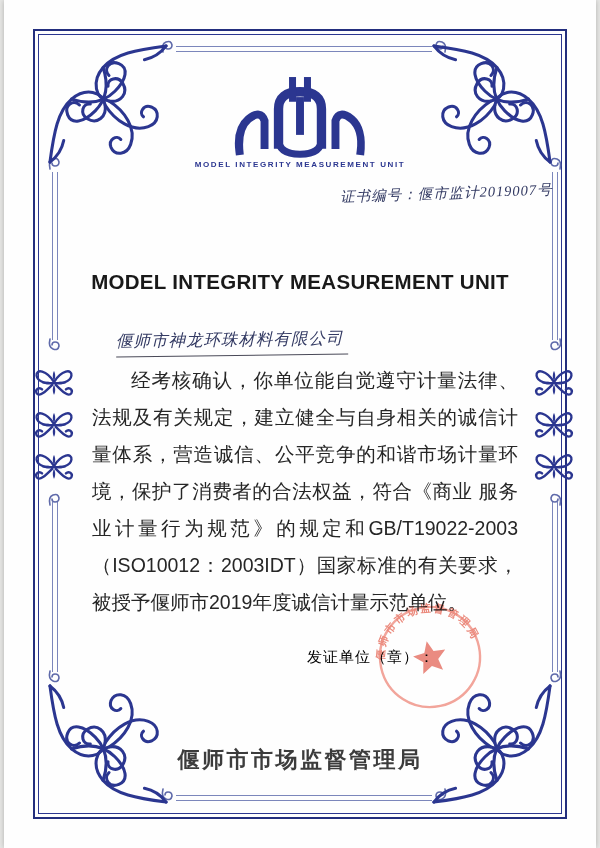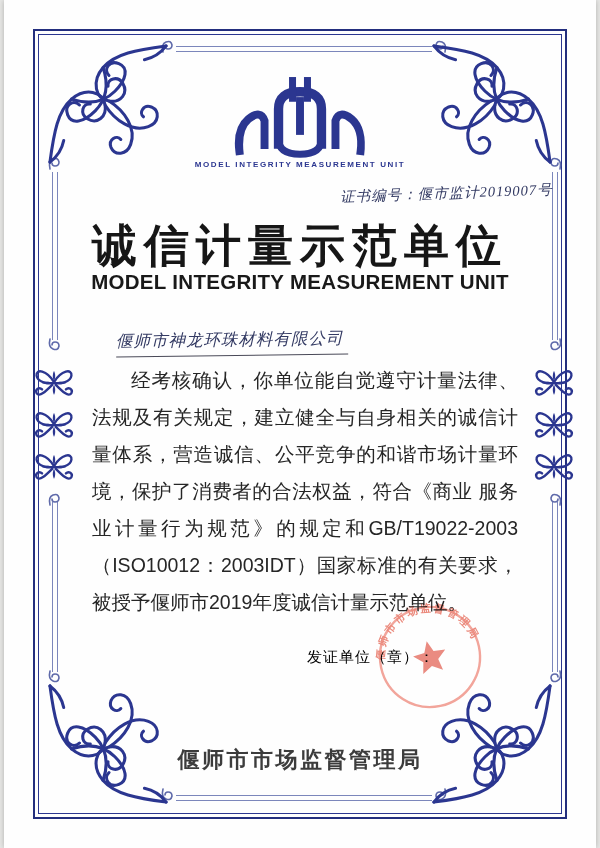--- a/index.html
+++ b/index.html
@@ -188,21 +188,20 @@
       <path d="M150,58 L150,122" stroke-width="17"></path>
       <path d="M104,120 L104,140 Q104,172 150,172 Q196,172 196,140 L196,120" stroke-width="15"></path>
     </g>
   </svg>
   <div class="logo-caption">MODEL INTEGRITY MEASUREMENT UNIT</div>
 
   <div class="cert-no">
     <span>证书编号：</span><span>偃市监计2019007号</span>
   </div>
 
-  <div class="title-cn">诚信计量示范单位</div>
   <div class="title-en">MODEL INTEGRITY MEASUREMENT UNIT</div>
 
   <div class="company">偃师市神龙环珠材料有限公司</div>
 
   <div class="body-text">经考核确认，你单位能自觉遵守计量法律、法规及有关规定，建立健全与自身相关的诚信计量体系，营造诚信、公平竞争的和谐市场计量环境，保护了消费者的合法权益，符合《商业 服务业计量行为规范》的规定和GB/T19022-2003（ISO10012：2003IDT）国家标准的有关要求，被授予偃师市2019年度诚信计量示范单位。</div>
 
   <div class="issuer-label">发证单位（章）：</div>
 
   <svg class="seal" viewBox="0 0 120 120">
     <defs>

